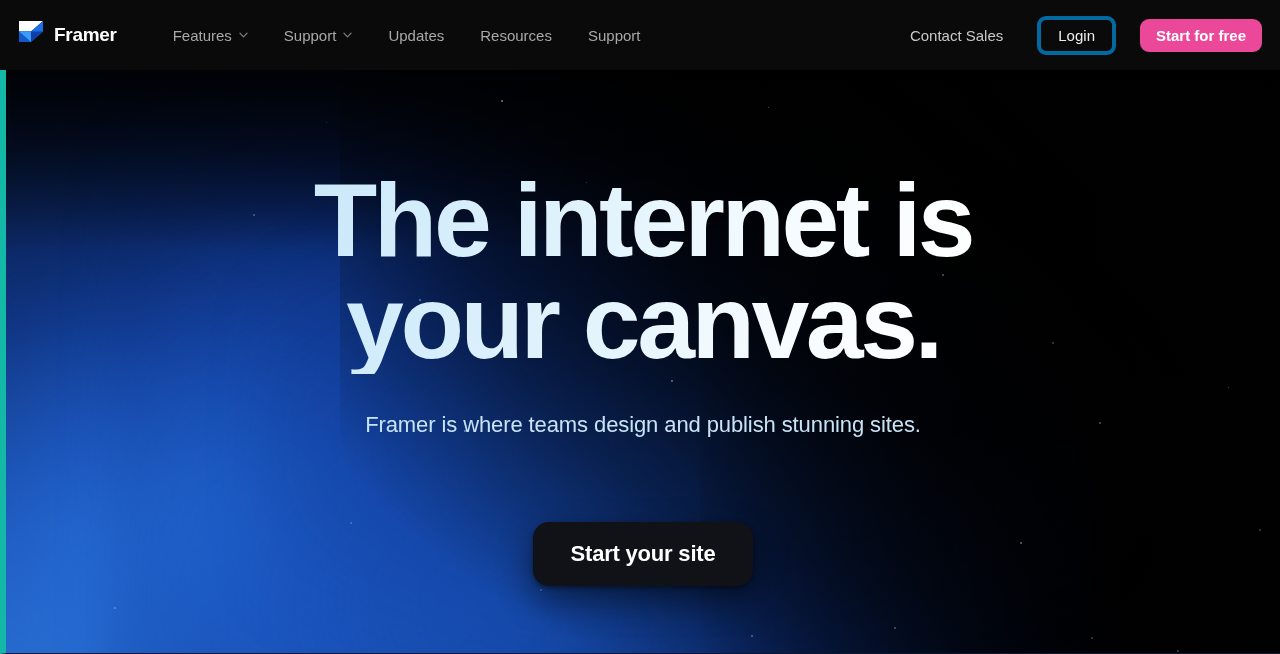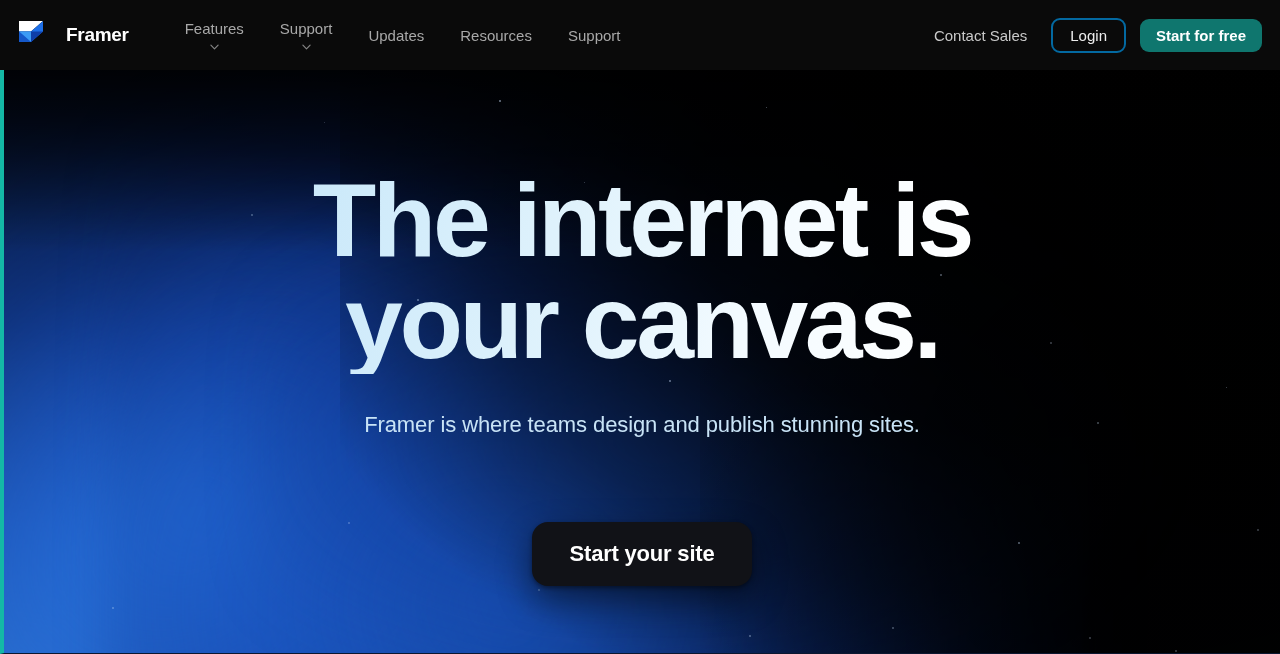--- a/index.html
+++ b/index.html
@@ -15,58 +15,58 @@
   
   .header {
     position:absolute; top:0; left:0;
     width:1280px; height:70px;
     display:flex; align-items:center;
     padding:0 18px 0 18px;
     background:#0a0a0a;
     z-index:30;
   }
 
-  .brand { display:flex; align-items:center; gap:22px; margin-right:38px; }
+  .brand { display:flex; align-items:center; gap:10px; margin-right:38px; }
   .brand-logo { width:26px; height:30px; display:block; }
   .brand-name {
     color:#fff; font-size:19px; font-weight:700; letter-spacing:-0.3px;
   }
 
   .nav-main { display:flex; align-items:center; gap:0; }
   .nav-item {
     display:flex; align-items:center; gap:7px;
     color:#a8a8a8; font-size:15px; font-weight:400;
-    padding:8px 18px; cursor:pointer; white-space:nowrap;flex-direction:column;
+    padding:8px 18px; cursor:pointer; white-space:nowrap;
   }
   .chev { display:block; width:9px; height:6px; opacity:.85; }
 
   .nav-right {
-    margin-left:auto; display:flex; align-items:center; gap:14px;
+    margin-left:auto; display:flex; align-items:center; gap:24px;
   }
   .contact-link {
     color:#c9c9c9; font-size:15px; padding:8px 10px; cursor:pointer; white-space:nowrap;
   }
   .btn-login {
     color:#ededed; font-size:15px; font-weight:500;
-    border:2px solid #0369a1; border-radius:9px;
+    border:4px solid #0369a1; border-radius:9px;
     padding:7px 17px; background:transparent; cursor:pointer; white-space:nowrap;
   }
   .btn-signup {
     color:#fff; font-size:15px; font-weight:600;
-    background:#0f766e; border:none; border-radius:9px;
+    background:#ec4899; border:none; border-radius:9px;
     padding:8px 16px; cursor:pointer; white-space:nowrap;
   }
 
   
   .hero {
     position:absolute; top:62px; left:0;
     width:1280px; height:592px;
     overflow:hidden;
     background:#010204;
-    border-left:4px solid #14b8a6;
+    border-left:6px solid #14b8a6;
     border-bottom:1px solid #0b1730;
   }
 
   
   .glow { position:absolute; pointer-events:none; }
 
   .glow-bl {
     left:-420px; bottom:-330px; width:1500px; height:1100px;
     background:radial-gradient(ellipse at 28% 78%,
       rgba(64,156,240,0.95) 0%,

